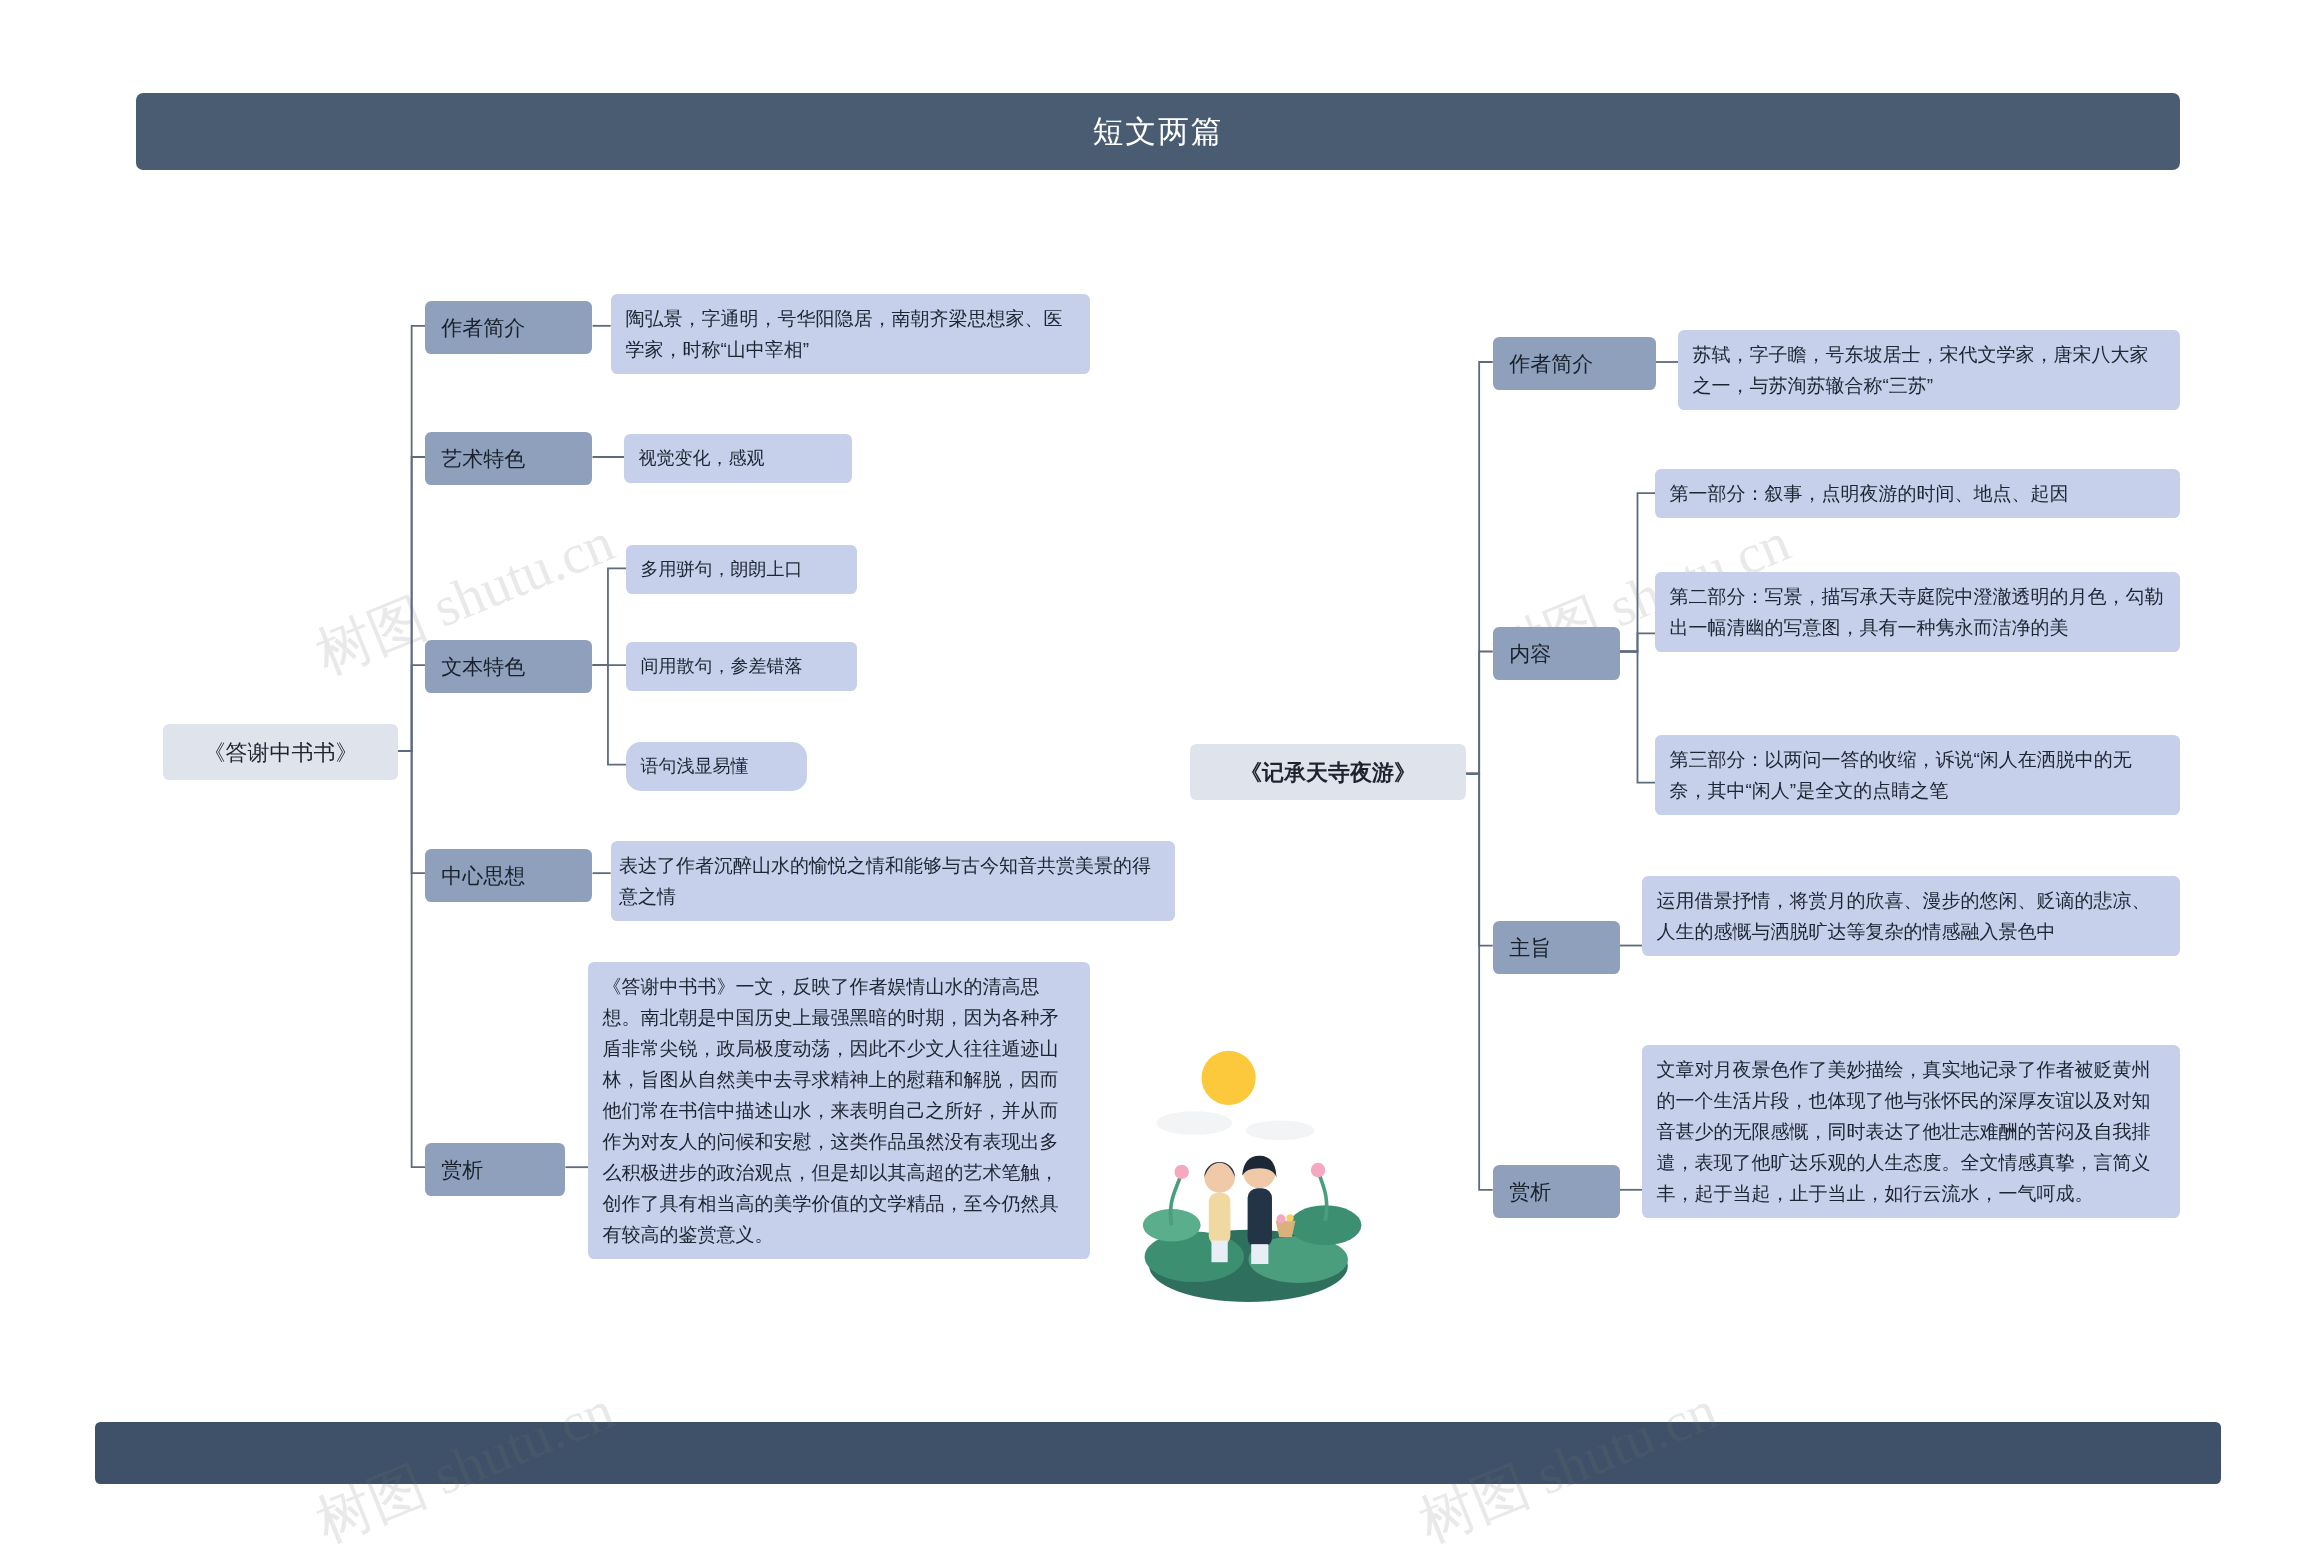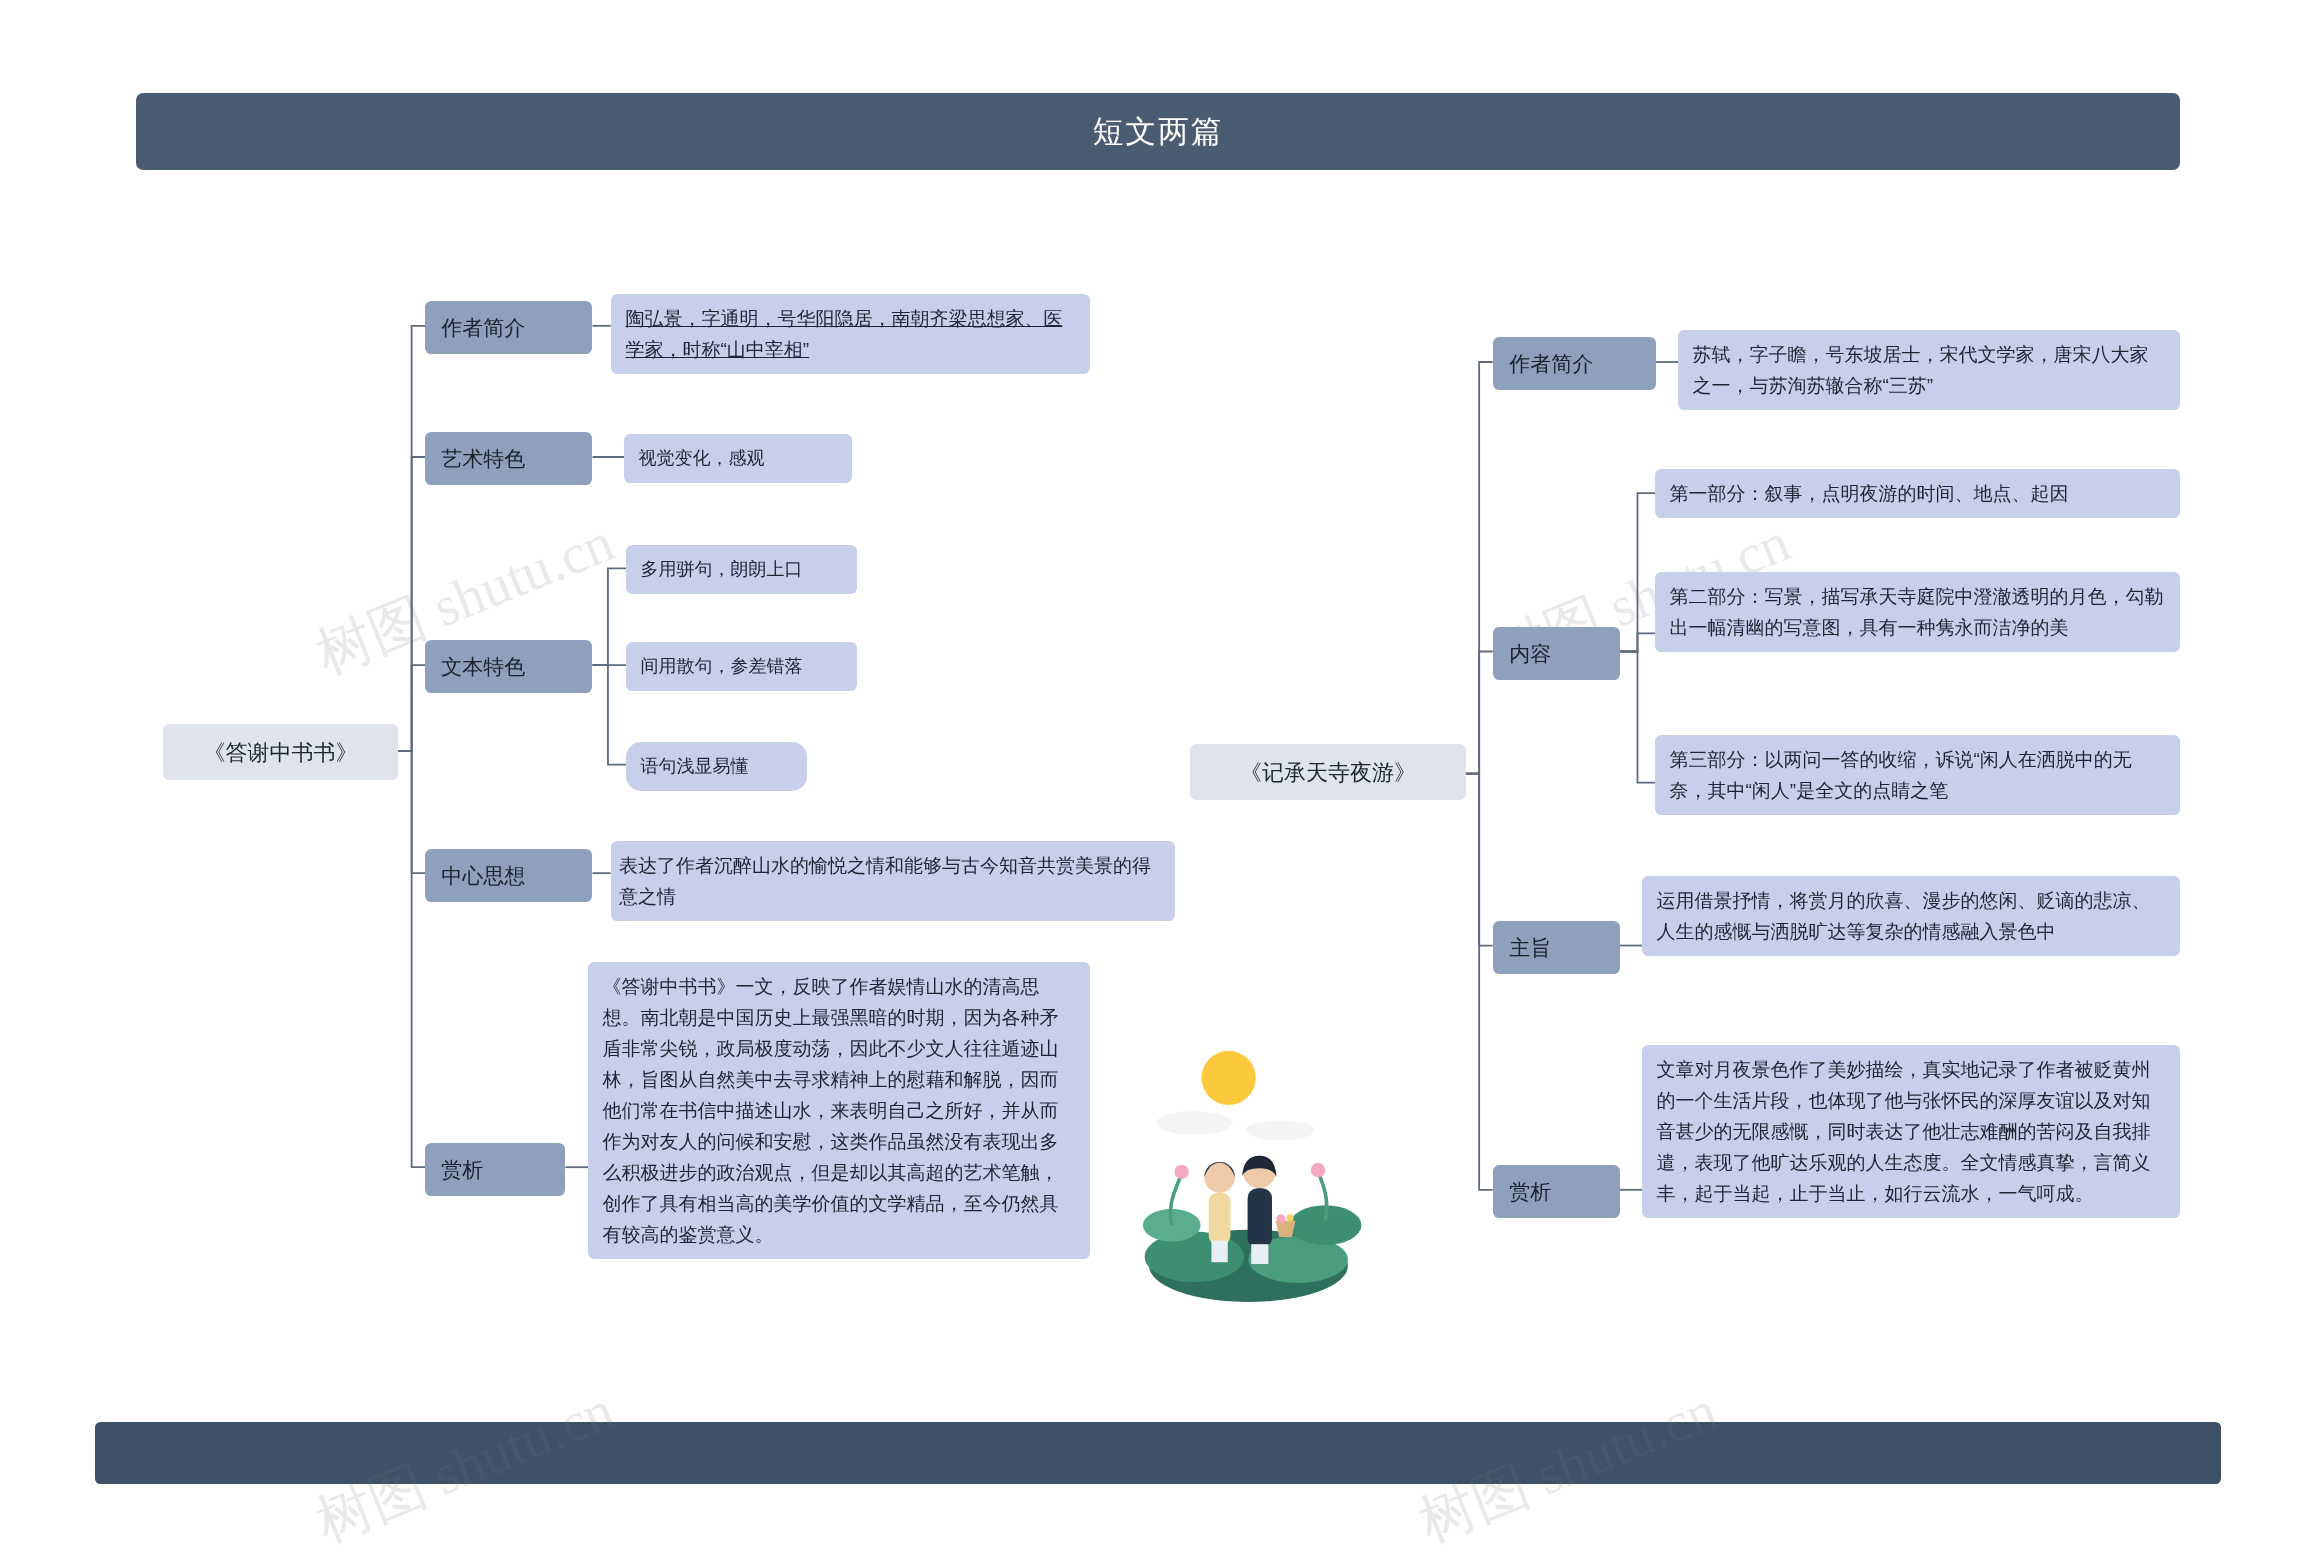--- a/index.html
+++ b/index.html
@@ -144,37 +144,37 @@
   <path d="M1790 720 H1810 V865 H1830"></path>
 
   <path d="M1790 1045 H1815"></path>
 
   <path d="M1790 1315 H1815"></path>
 </svg>
 
 <div class="node root" style="left:163px; top:724px; width:235px;">《答谢中书书》</div>
 
 <div class="node branch" style="left:425px; top:301px; width:167px;">作者简介</div>
-<div class="node leaf" style="left:611px; top:294px; width:479px;text-decoration:underline;">陶弘景，字通明，号华阳隐居，南朝齐梁思想家、医学家，时称“山中宰相”</div>
+<div class="node leaf" style="left:611px; top:294px; width:479px;">陶弘景，字通明，号华阳隐居，南朝齐梁思想家、医学家，时称“山中宰相”</div>
 
 <div class="node branch" style="left:425px; top:432px; width:167px;">艺术特色</div>
 <div class="node leaf-sm" style="left:624px; top:434px; width:228px;">视觉变化，感观</div>
 
 <div class="node branch" style="left:425px; top:640px; width:167px;">文本特色</div>
 <div class="node leaf-sm" style="left:626px; top:545px; width:231px;">多用骈句，朗朗上口</div>
 <div class="node leaf-sm" style="left:626px; top:642px; width:231px;">间用散句，参差错落</div>
 <div class="node leaf-sm" style="left:626px; top:742px; width:181px;border-radius:15px;">语句浅显易懂</div>
 
 <div class="node branch" style="left:425px; top:849px; width:167px;">中心思想</div>
 <div class="node leaf" style="left:611px; top:841px; width:564px;padding-left:8px;">表达了作者沉醉山水的愉悦之情和能够与古今知音共赏美景的得意之情</div>
 
 <div class="node branch" style="left:425px; top:1143px; width:140px;">赏析</div>
 <div class="node leaf" style="left:588px; top:962px; width:502px;">《答谢中书书》一文，反映了作者娱情山水的清高思想。南北朝是中国历史上最强黑暗的时期，因为各种矛盾非常尖锐，政局极度动荡，因此不少文人往往遁迹山林，旨图从自然美中去寻求精神上的慰藉和解脱，因而他们常在书信中描述山水，来表明自己之所好，并从而作为对友人的问候和安慰，这类作品虽然没有表现出多么积极进步的政治观点，但是却以其高超的艺术笔触，创作了具有相当高的美学价值的文学精品，至今仍然具有较高的鉴赏意义。</div>
 
-<div class="node root" style="left:1190px; top:744px; width:276px;">《记承天寺夜游》</div>
+<div class="node root" style="left:1190px; top:744px; width:276px;font-weight:bold;">《记承天寺夜游》</div>
 
 <div class="node branch" style="left:1493px; top:337px; width:163px;">作者简介</div>
 <div class="node leaf" style="left:1678px; top:330px; width:502px;">苏轼，字子瞻，号东坡居士，宋代文学家，唐宋八大家之一，与苏洵苏辙合称“三苏”</div>
 
 <div class="node branch" style="left:1493px; top:627px; width:127px;">内容</div>
 <div class="node leaf" style="left:1655px; top:469px; width:525px;">第一部分：叙事，点明夜游的时间、地点、起因</div>
 <div class="node leaf" style="left:1655px; top:572px; width:525px;">第二部分：写景，描写承天寺庭院中澄澈透明的月色，勾勒出一幅清幽的写意图，具有一种隽永而洁净的美</div>
 <div class="node leaf" style="left:1655px; top:735px; width:525px;">第三部分：以两问一答的收缩，诉说“闲人在洒脱中的无奈，其中“闲人”是全文的点睛之笔</div>
 
 <div class="node branch" style="left:1493px; top:921px; width:127px;">主旨</div>

